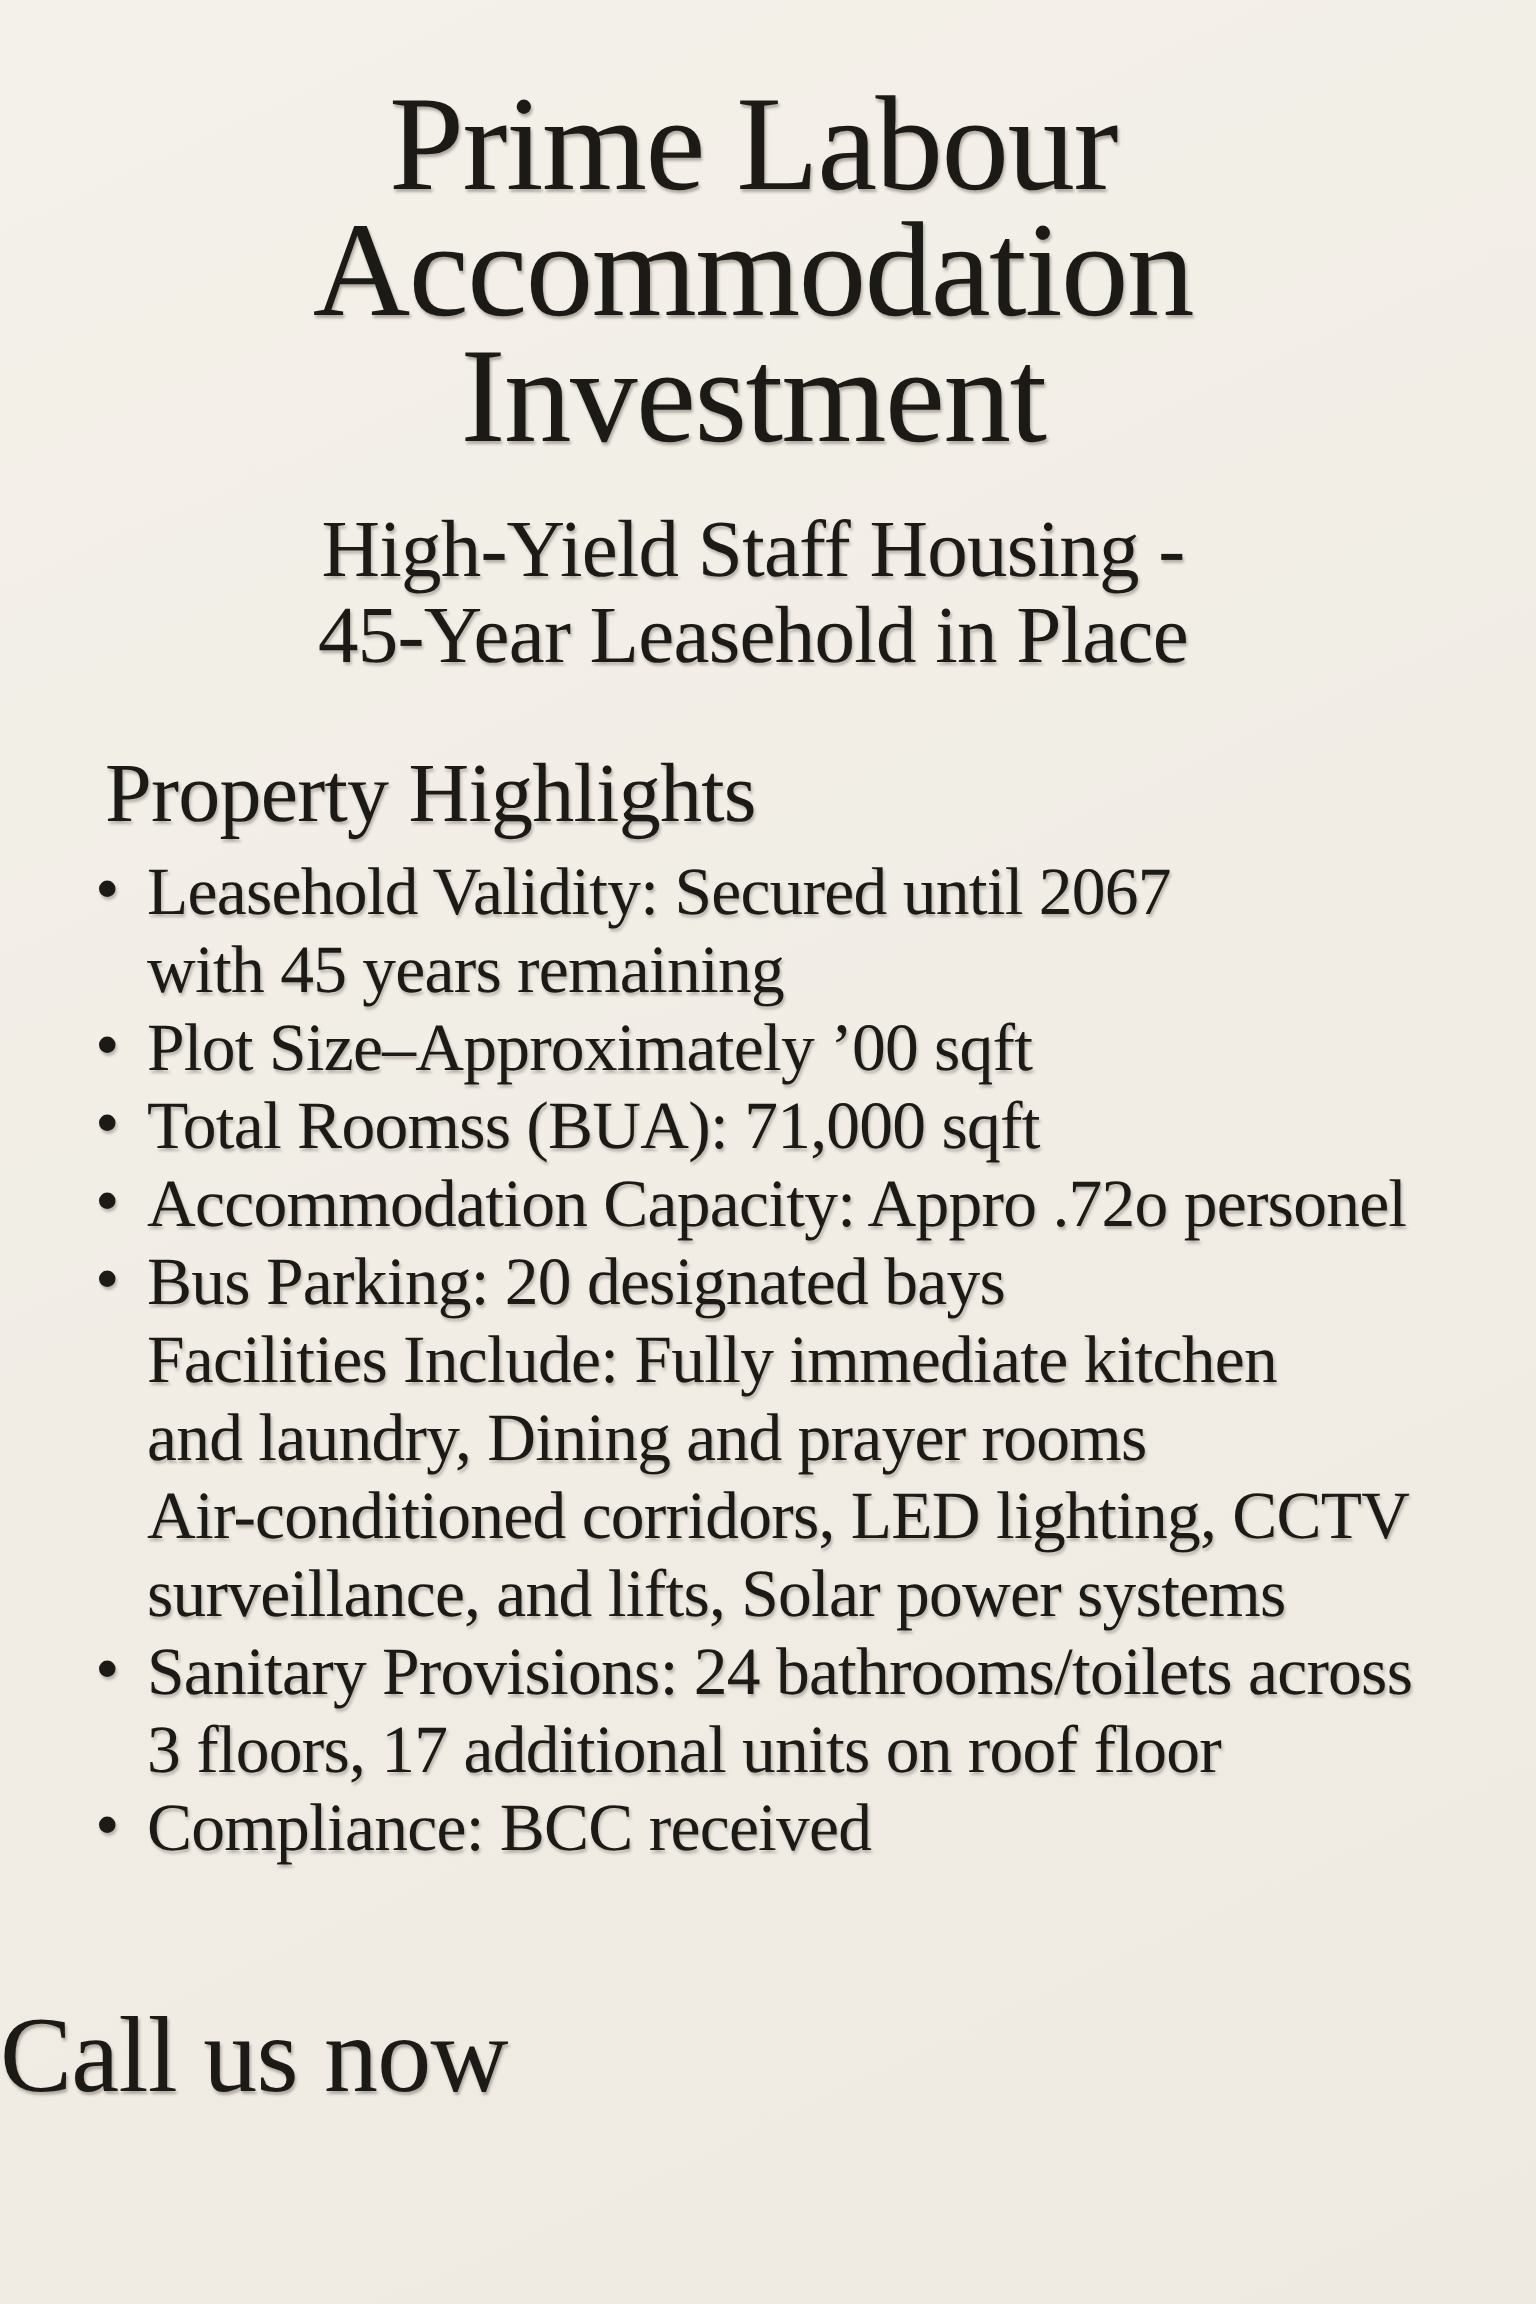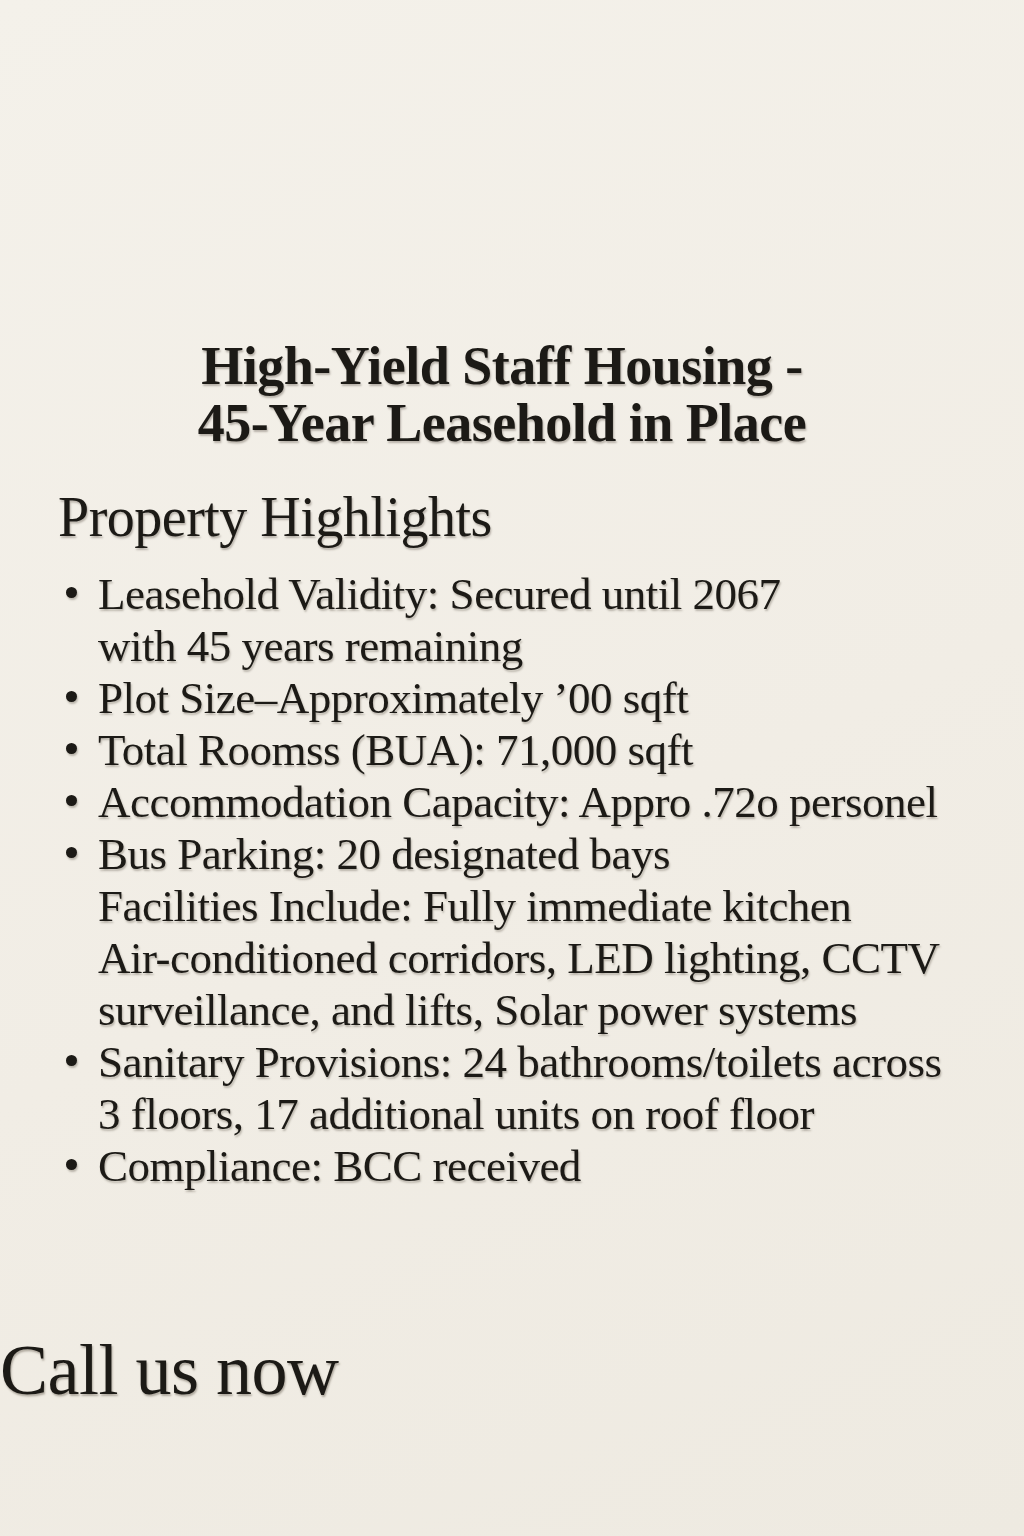--- a/index.html
+++ b/index.html
@@ -15,26 +15,26 @@
   .title{
     position:absolute;top:55px;left:0;width:1004px;
     text-align:center;
     font-size:90px;line-height:84px;font-weight:400;
     letter-spacing:-1px;
     text-shadow:1px 2px 2px rgba(95,86,74,.45);
   }
   .subtitle{
     position:absolute;top:338px;left:0;width:1004px;
     text-align:center;
-    font-size:54px;line-height:57px;font-weight:700;
+    font-size:54px;line-height:57px;font-weight:400;
     letter-spacing:-0.5px;
     text-shadow:1px 2px 2px rgba(95,86,74,.4);
   }
   .section-heading{
-    position:absolute;top:487px;left:58px;margin:0;
+    position:absolute;top:487px;left:58px;margin:12px;
     font-size:56px;line-height:60px;font-weight:400;
     letter-spacing:-0.5px;
     text-shadow:1px 2px 2px rgba(95,86,74,.4);
   }
   .bullets{
     position:absolute;top:568px;left:58px;width:950px;
     font-size:45px;line-height:52px;
     letter-spacing:-0.5px;
     text-shadow:1px 2px 2px rgba(95,86,74,.38);
   }
@@ -52,20 +52,25 @@
     font-size:72px;line-height:76px;font-weight:400;
     letter-spacing:-0.5px;
     text-shadow:1px 2px 2px rgba(95,86,74,.45);
   }
 </style>
 </head>
 <body>
 
 <div class="page">
 
+  <header class="title">
+    <div class="title-line">Prime Labour</div>
+    <div class="title-line">Accommodation</div>
+    <div class="title-line">Investment</div>
+  </header>
 
   <div class="subtitle">
     <div class="subtitle-line">High-Yield Staff Housing -</div>
     <div class="subtitle-line">45-Year Leasehold in Place</div>
   </div>
 
   <h2 class="section-heading">Property Highlights</h2>
 
   <div class="bullets">
 
@@ -87,20 +92,21 @@
 
     <div class="item">
       <span class="dot"></span>
       <div class="line">Accommodation Capacity: Appro .72o personel</div>
     </div>
 
     <div class="item">
       <span class="dot"></span>
       <div class="line">Bus Parking: 20 designated bays</div>
       <div class="line">Facilities Include: Fully immediate kitchen</div>
+      <div class="line">and laundry, Dining and prayer rooms</div>
       <div class="line">Air-conditioned corridors, LED lighting, CCTV</div>
       <div class="line">surveillance, and lifts, Solar power systems</div>
     </div>
 
     <div class="item">
       <span class="dot"></span>
       <div class="line">Sanitary Provisions: 24 bathrooms/toilets across</div>
       <div class="line">3 floors, 17 additional units on roof floor</div>
     </div>
 

